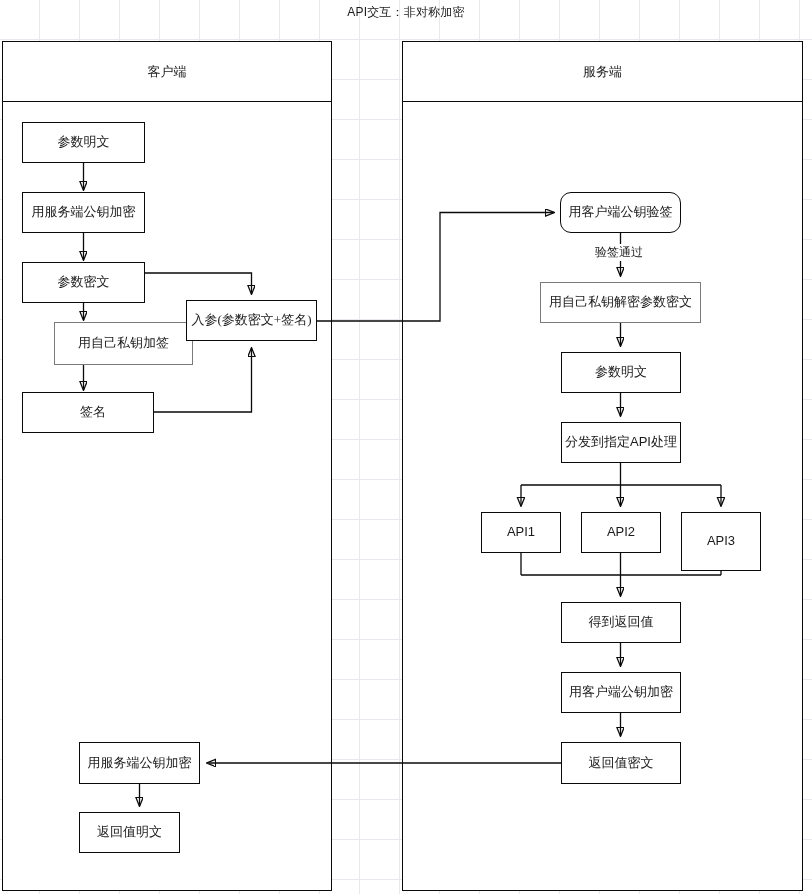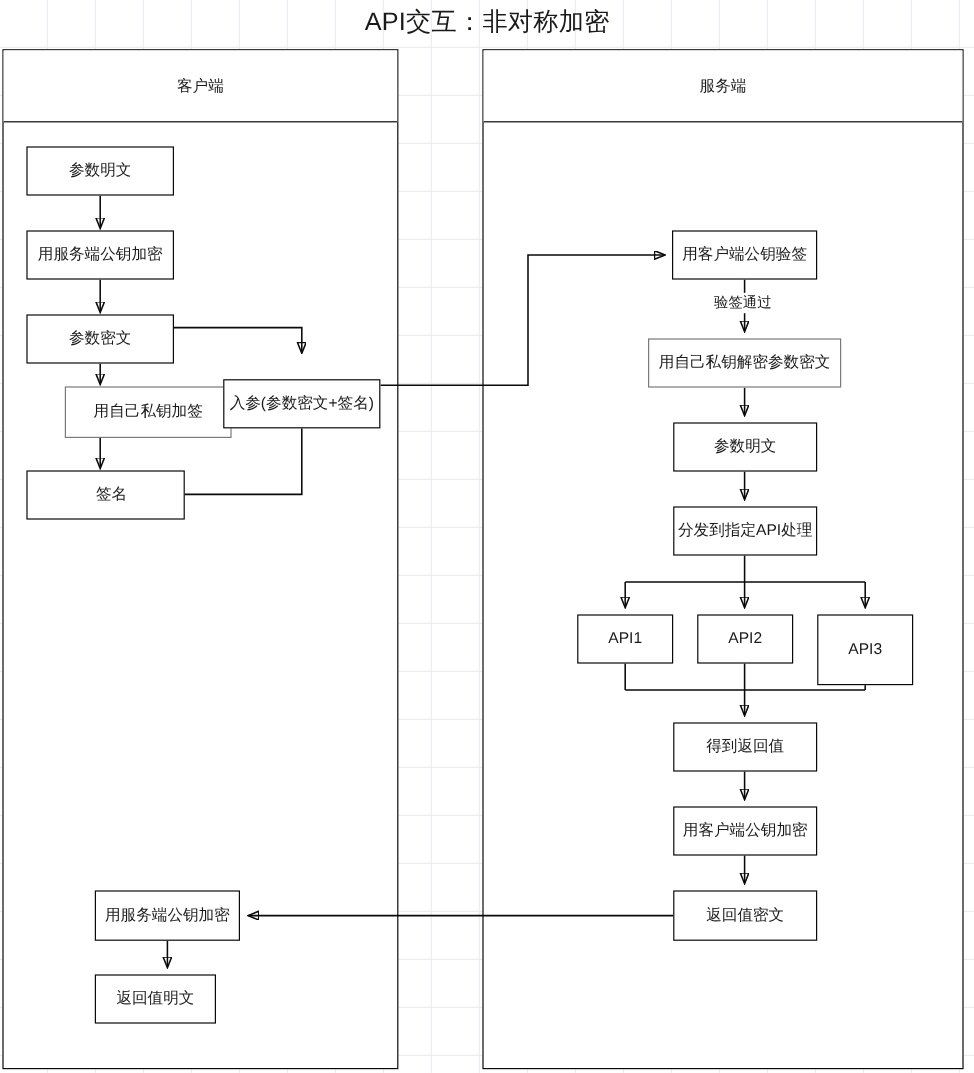--- a/index.html
+++ b/index.html
@@ -23,21 +23,21 @@
       linear-gradient(to bottom, #e8e8ee 1px, transparent 1px);
     background-size: 40px 40px;
     background-position: -1px -1px;
   }
   #title {
     position: absolute;
     left: 0;
     top: 4px;
     width: 812px;
     text-align: center;
-    font-size: 21px;
+    font-size: 12px;
     color: #1a1a1a;
     letter-spacing: 0.2px;
   }
   .pool {
     position: absolute;
     background: #ffffff;
     border: 1.6px solid #0a0a0a;
     box-sizing: border-box;
     padding-left: 36px;
   }
@@ -158,27 +158,27 @@
   <div class="node" style="left:22px; top:122px; width:123px; height:41px;">参数明文</div>
 
   <div class="node" style="left:22px; top:192px; width:123px; height:41px;">用服务端公钥加密</div>
 
   <div class="node" style="left:22px; top:262px; width:123px; height:41px;">参数密文</div>
 
   <div class="node gray" style="left:14px; top:322px; width:139px; height:43px;margin-left:40px;">用自己私钥加签</div>
 
   <div class="node" style="left:22px; top:392px; width:132px; height:41px;padding-left:10px;">签名</div>
 
-  <div class="node" style="left:186px; top:316px; width:131px; height:41px;">入参(参数密文+签名)</div>
+  <div class="node" style="left:186px; top:300px; width:131px; height:41px;font-family:Liberation Serif, serif;">入参(参数密文+签名)</div>
 
   <div class="node" style="left:79px; top:742px; width:121px; height:42px;">用服务端公钥加密</div>
 
   <div class="node" style="left:79px; top:812px; width:101px; height:41px;">返回值明文</div>
 
-  <div class="node" style="left:560px; top:192px; width:121px; height:41px;">用客户端公钥验签</div>
+  <div class="node" style="left:560px; top:192px; width:121px; height:41px;border-radius:11px;">用客户端公钥验签</div>
 
   <div class="node gray" style="left:540px; top:282px; width:161px; height:41px;">用自己私钥解密参数密文</div>
 
   <div class="node" style="left:561px; top:352px; width:120px; height:41px;">参数明文</div>
 
   <div class="node" style="left:561px; top:422px; width:120px; height:41px;">分发到指定API处理</div>
 
   <div class="node" style="left:481px; top:512px; width:80px; height:41px;">API1</div>
 
   <div class="node" style="left:581px; top:512px; width:80px; height:41px;">API2</div>

